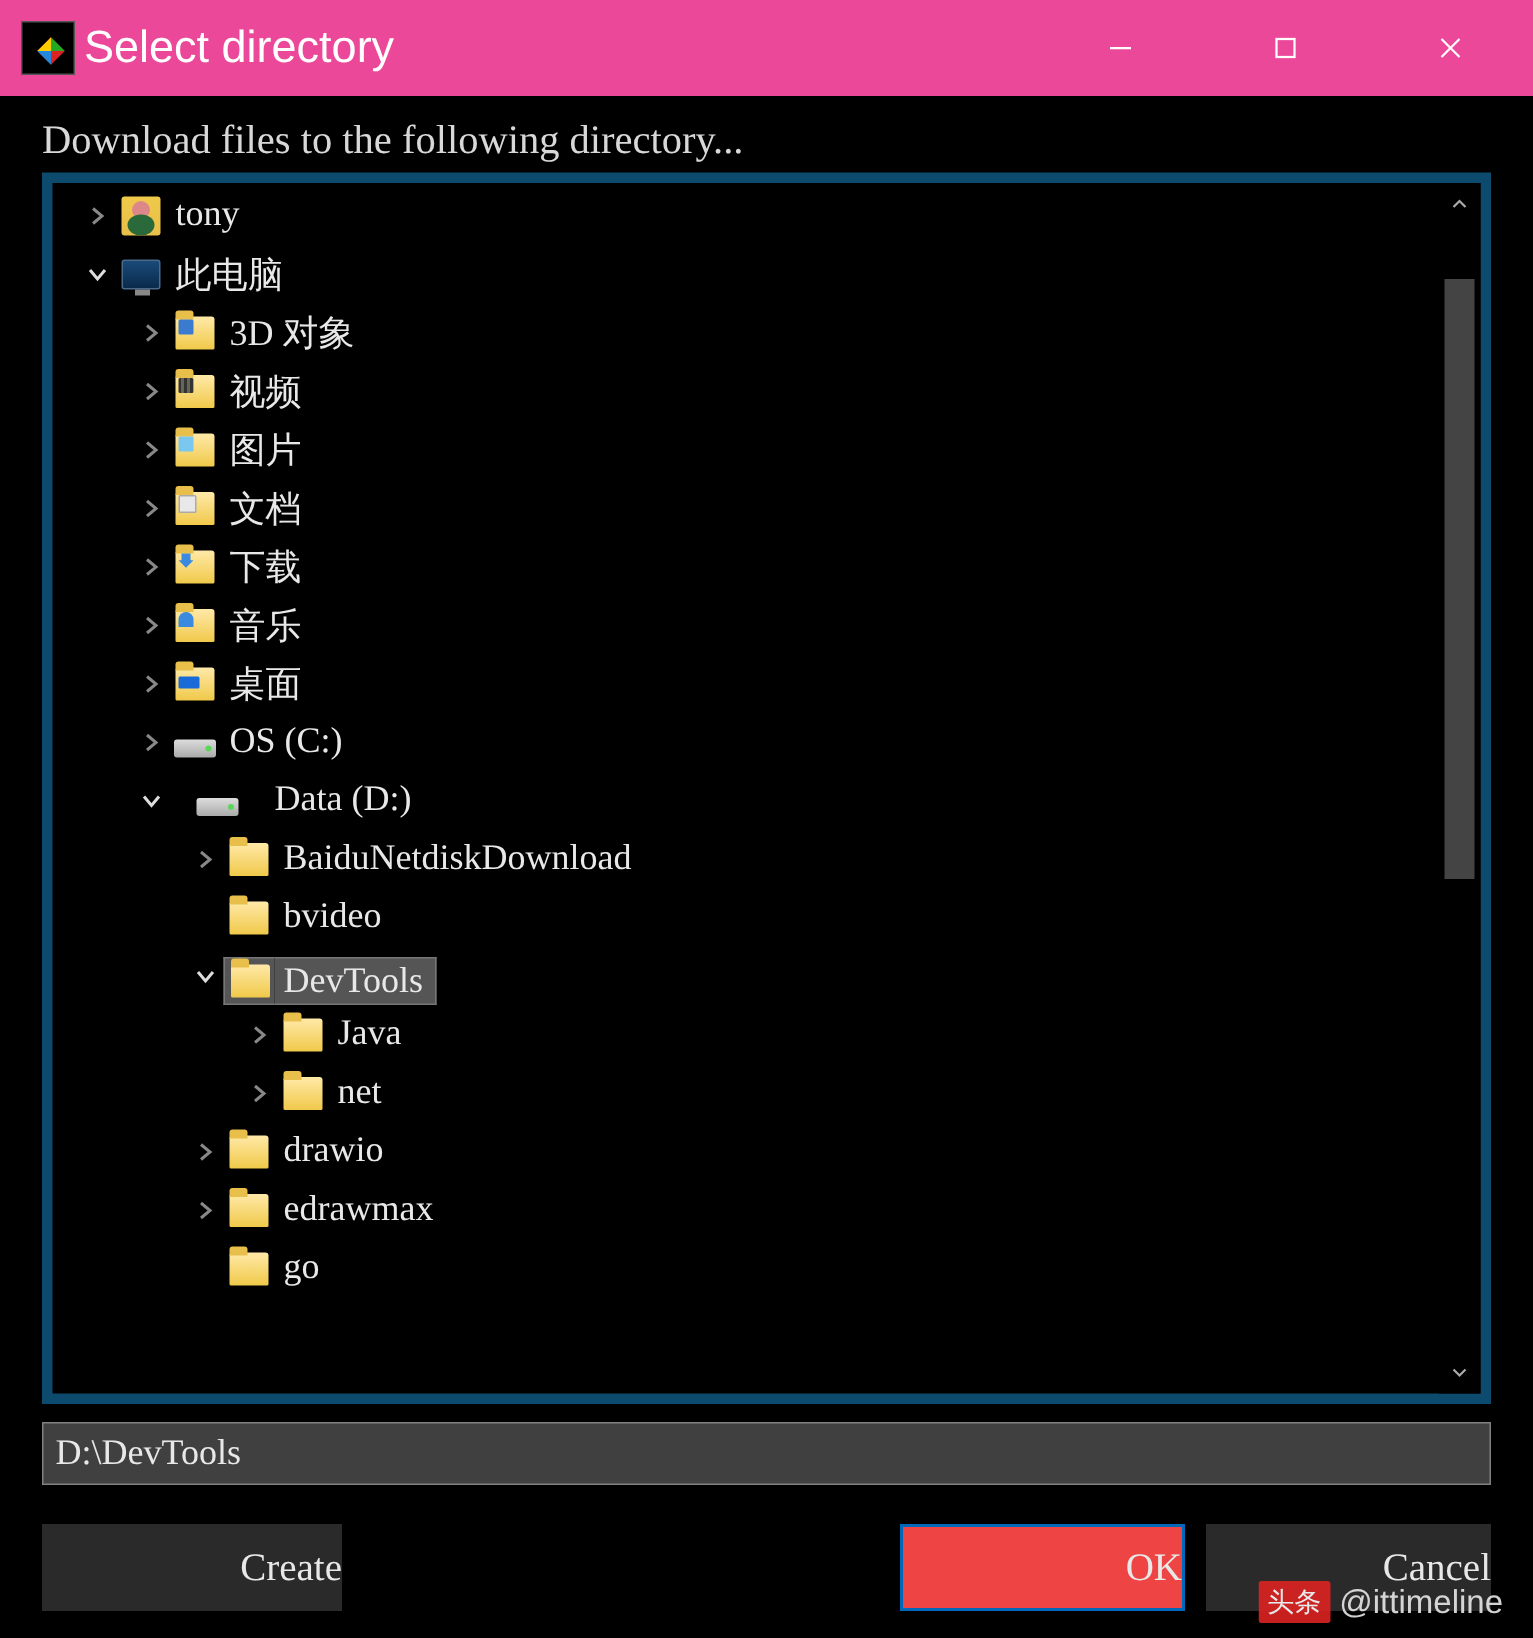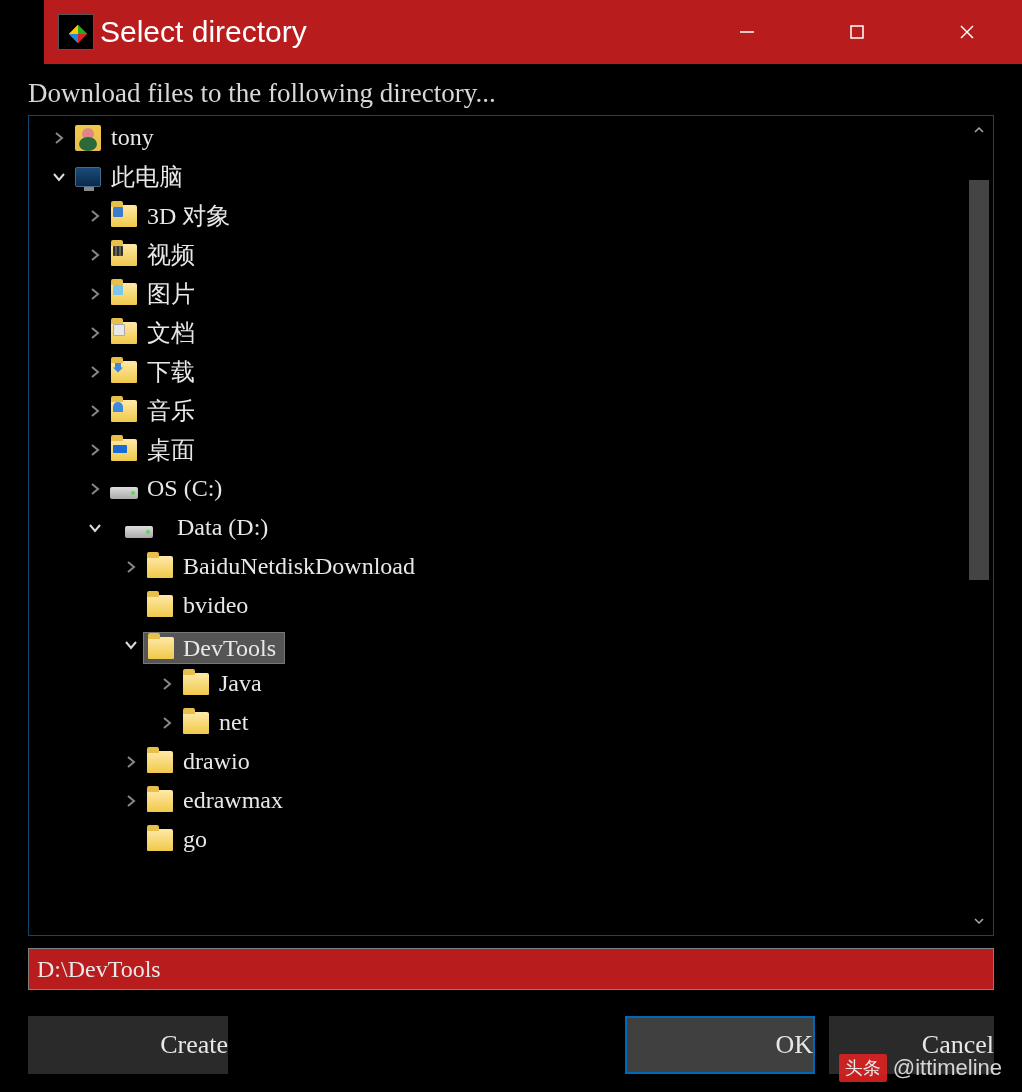--- a/index.html
+++ b/index.html
@@ -13,22 +13,21 @@
     display: flex;
     flex-direction: column;
   }
 
   
   .titlebar {
     height: 64px;
     display: flex;
     align-items: center;
     padding-left: 14px;
-    background: #b91c1c;
-    margin-left: 44px;
+    background: #ec4899;
   }
   .app-icon-box {
     width: 36px; height: 36px;
     position: relative;
     margin-right: 6px;
   }
   .app-box-bg {
     position: absolute; inset: 0;
     background: #000;
     border: 1px solid #555;
@@ -62,21 +61,21 @@
     flex: 1;
     min-height: 0;
     font-family: Liberation Serif, serif;
   }
   .instruction {
     font-size: 27px;
     color: #d8d8d8;
     padding: 14px 0 6px 0;
   }
   .tree-container {
-    border: 1px solid #0c4a6e;
+    border: 7px solid #0c4a6e;
     flex: 1;
     min-height: 0;
     display: flex;
     background: #000;
   }
   .tree {
     flex: 1;
     overflow: hidden;
     padding-top: 2px;
   }
@@ -196,21 +195,21 @@
   .ic-lib-vid::after { background: repeating-linear-gradient(90deg,#333 0 2px,#665 2px 4px); }
   .ic-lib-pic::after { background:#7ac8f0; }
   .ic-lib-doc::after { background:#e8e8e8; border:1px solid #aaa; }
   .ic-lib-dl::after  { background:#3a8ae0; clip-path: polygon(20% 0,80% 0,80% 50%,100% 50%,50% 100%,0 50%,20% 50%); }
   .ic-lib-mus::after { background:#3a8ae0; border-radius:50% 50% 0 0; }
   .ic-lib-desk::after{ background:#1a6ad8; width:14px; height:8px; top:6px; }
 
   .path-input {
     margin-top: 12px;
     border: 1px solid #808080;
-    background: #b91c1c;
+    background: #404040;
     height: 42px;
     display: flex; align-items: center;
     padding: 0 8px;
     font-size: 24px;
     color: #e8e8e8;
   }
 
   .button-row {
     display: flex;
     gap: 14px;
@@ -218,22 +217,22 @@
   }
   .btn {
     height: 58px;
     display: flex; align-items: center; justify-content: flex-end;
     font-size: 26px;
     color: #e8e8e8;
     background: #2a2a2a;
   }
   .btn-create { width: 200px; }
   .spacer { flex: 1; }
-  .btn-ok { width: 190px; border: 2px solid #0068b8; background: #404040; }
-  .btn-cancel { width: 165px; }
+  .btn-ok { width: 190px; border: 2px solid #0068b8; background: #ef4444; }
+  .btn-cancel { width: 190px; }
 
   .watermark {
     position: fixed;
     right: 20px; bottom: 10px;
     color: #e8e8e8;
     font-size: 22px;
     opacity: 0.9;
     display: flex; align-items: center; gap: 6px;
   }
   .watermark-logo {

